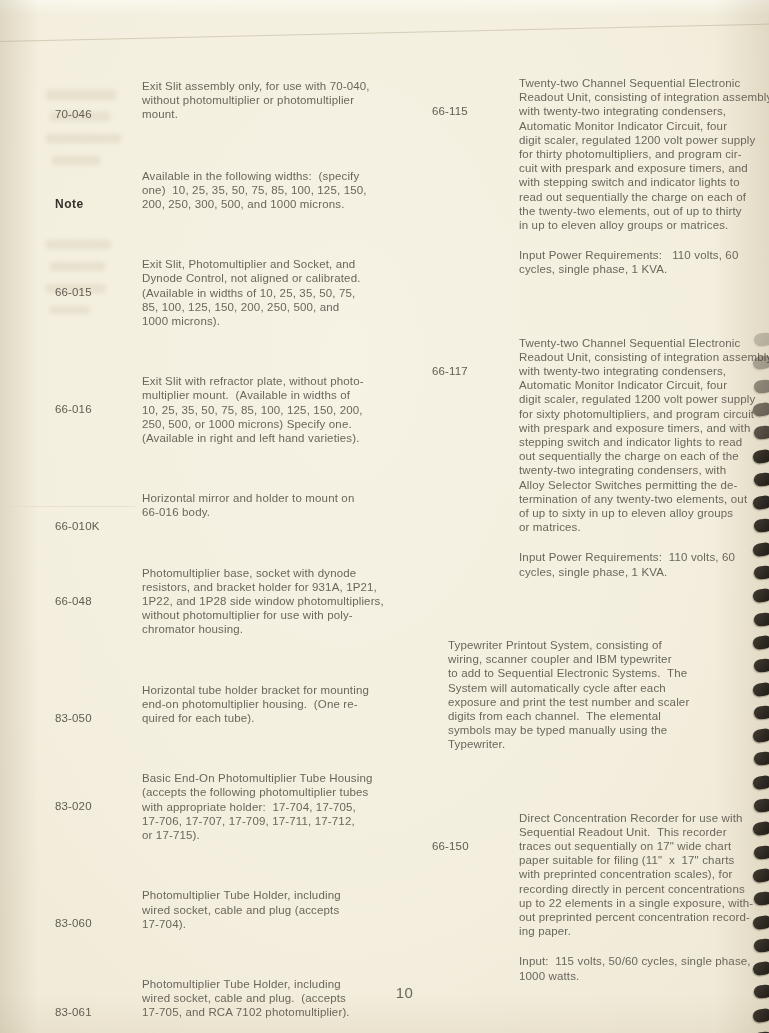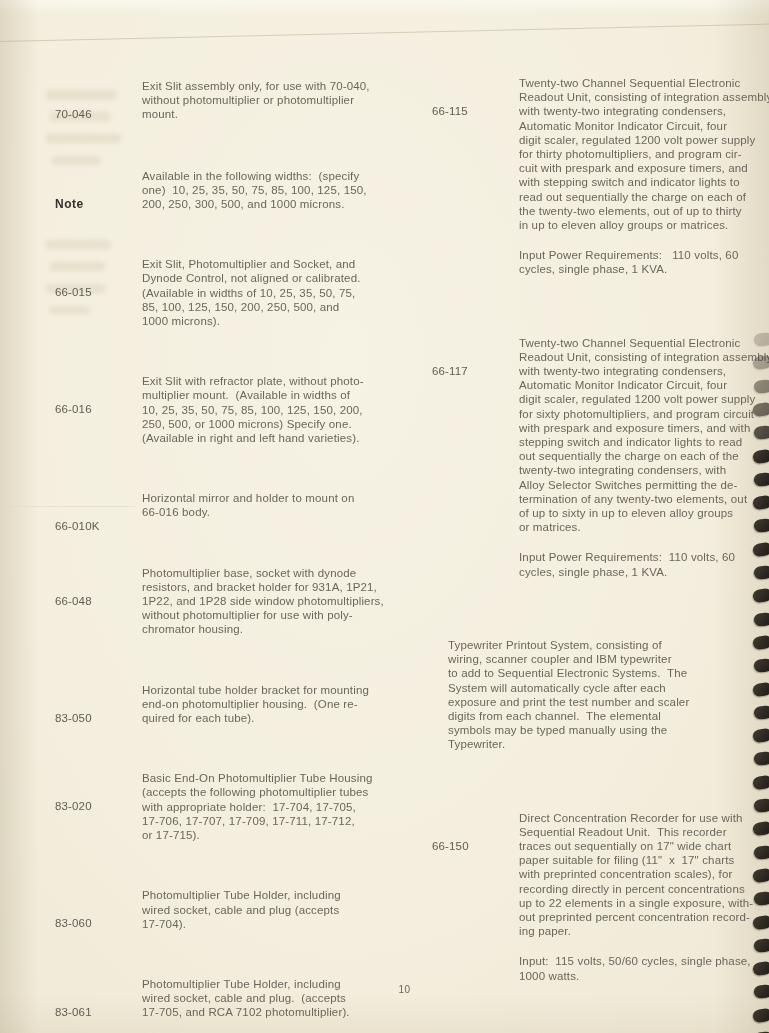--- a/index.html
+++ b/index.html
@@ -27,21 +27,21 @@
   .col-right .row.heading-row { margin-bottom:15px; }
   .col-left .row.note-row { margin-top:15px; }
   .code { flex:0 0 71px; width:71px; color:#615c53;margin-top:44px; }
   .note-row .code { font-weight:bold; color:#35322d; font-size:12px; letter-spacing:0.5px; }
   .desc { flex:1; }
   .desc p { margin:16px; white-space:pre; }
   .desc p + p { margin-top:13px; }
   .section-heading { white-space:pre; }
 
   .page-number { position:absolute; left:40px; right:0; top:984px; text-align:center;
-                 font-size:10px; color:#6b665c; letter-spacing:0.5px; }
+                 font-size:15px; color:#6b665c; letter-spacing:0.5px; }
 
   .binding { position:absolute; right:0; top:0; bottom:0; width:28px; }
   .tooth { position:absolute; width:19px; height:13px; background:linear-gradient(135deg,#3a332a 0%,#241f19 55%,#15110d 100%);
            border-radius:7px / 6px; box-shadow:-1px 1px 1px rgba(70,55,30,0.35); }
 </style>
 </head>
 <body>
 
 <div class="page">
   <div class="crease top"></div>

